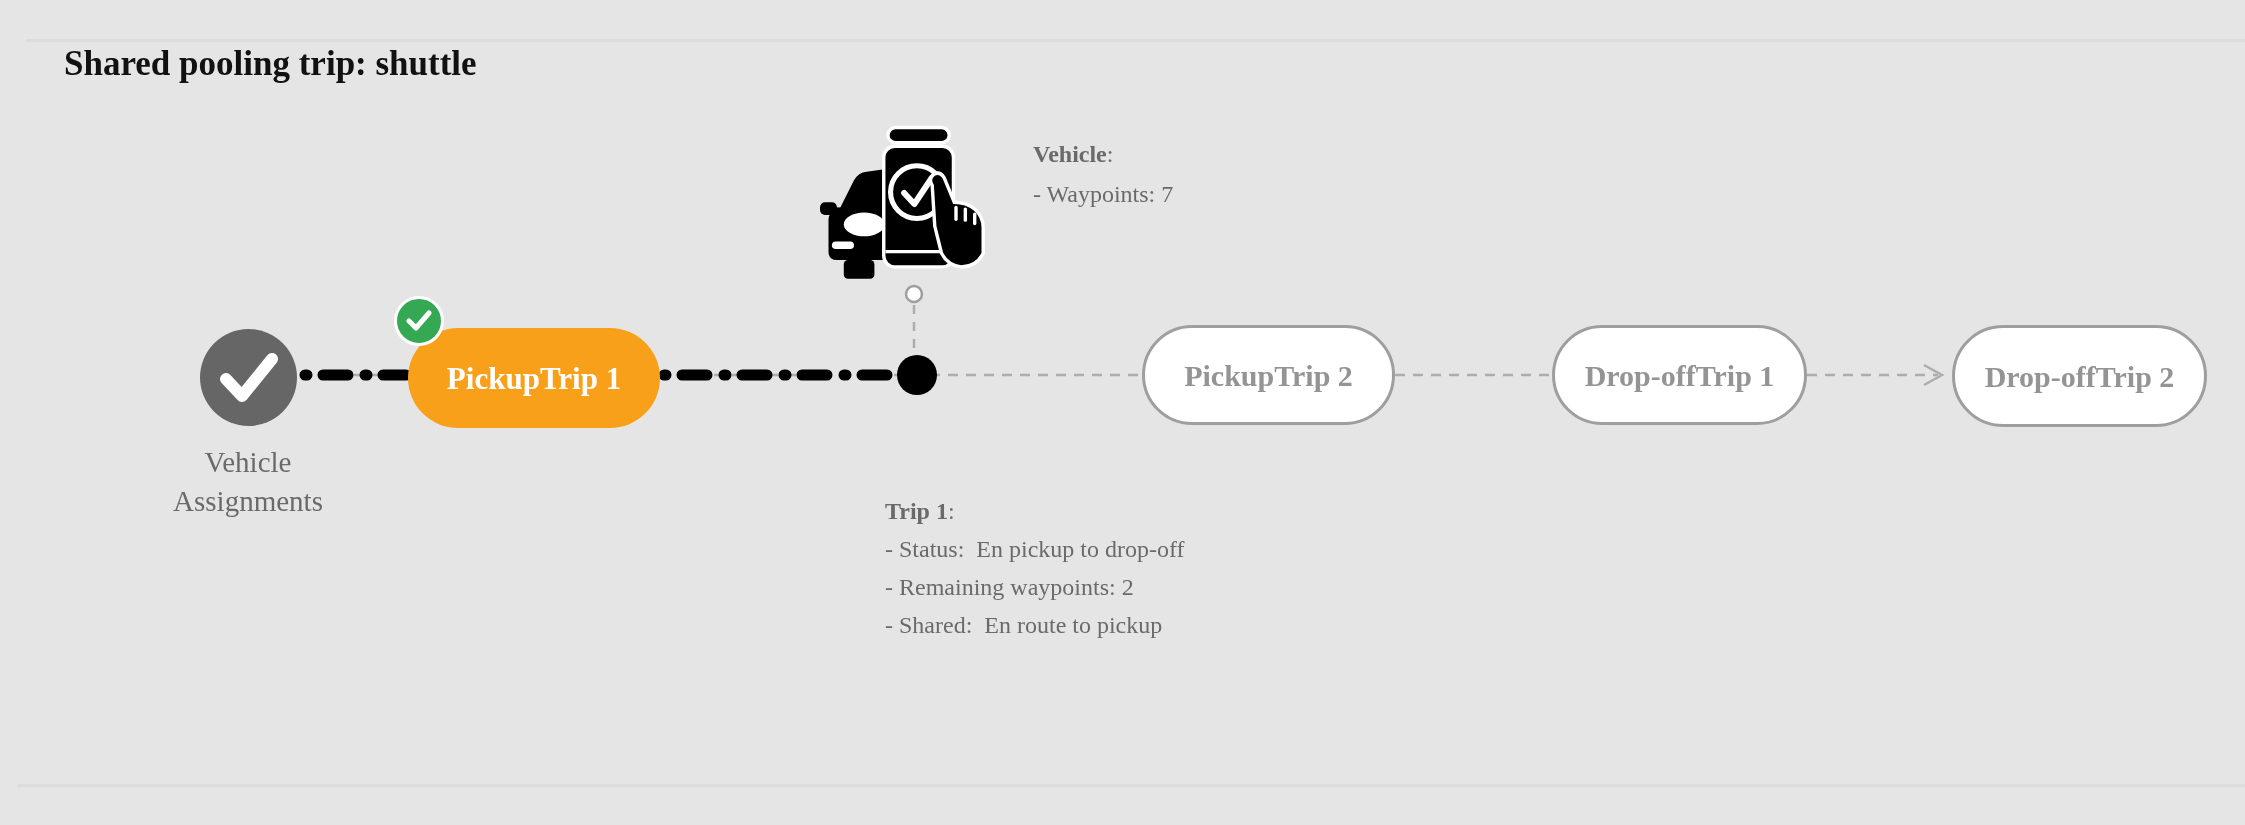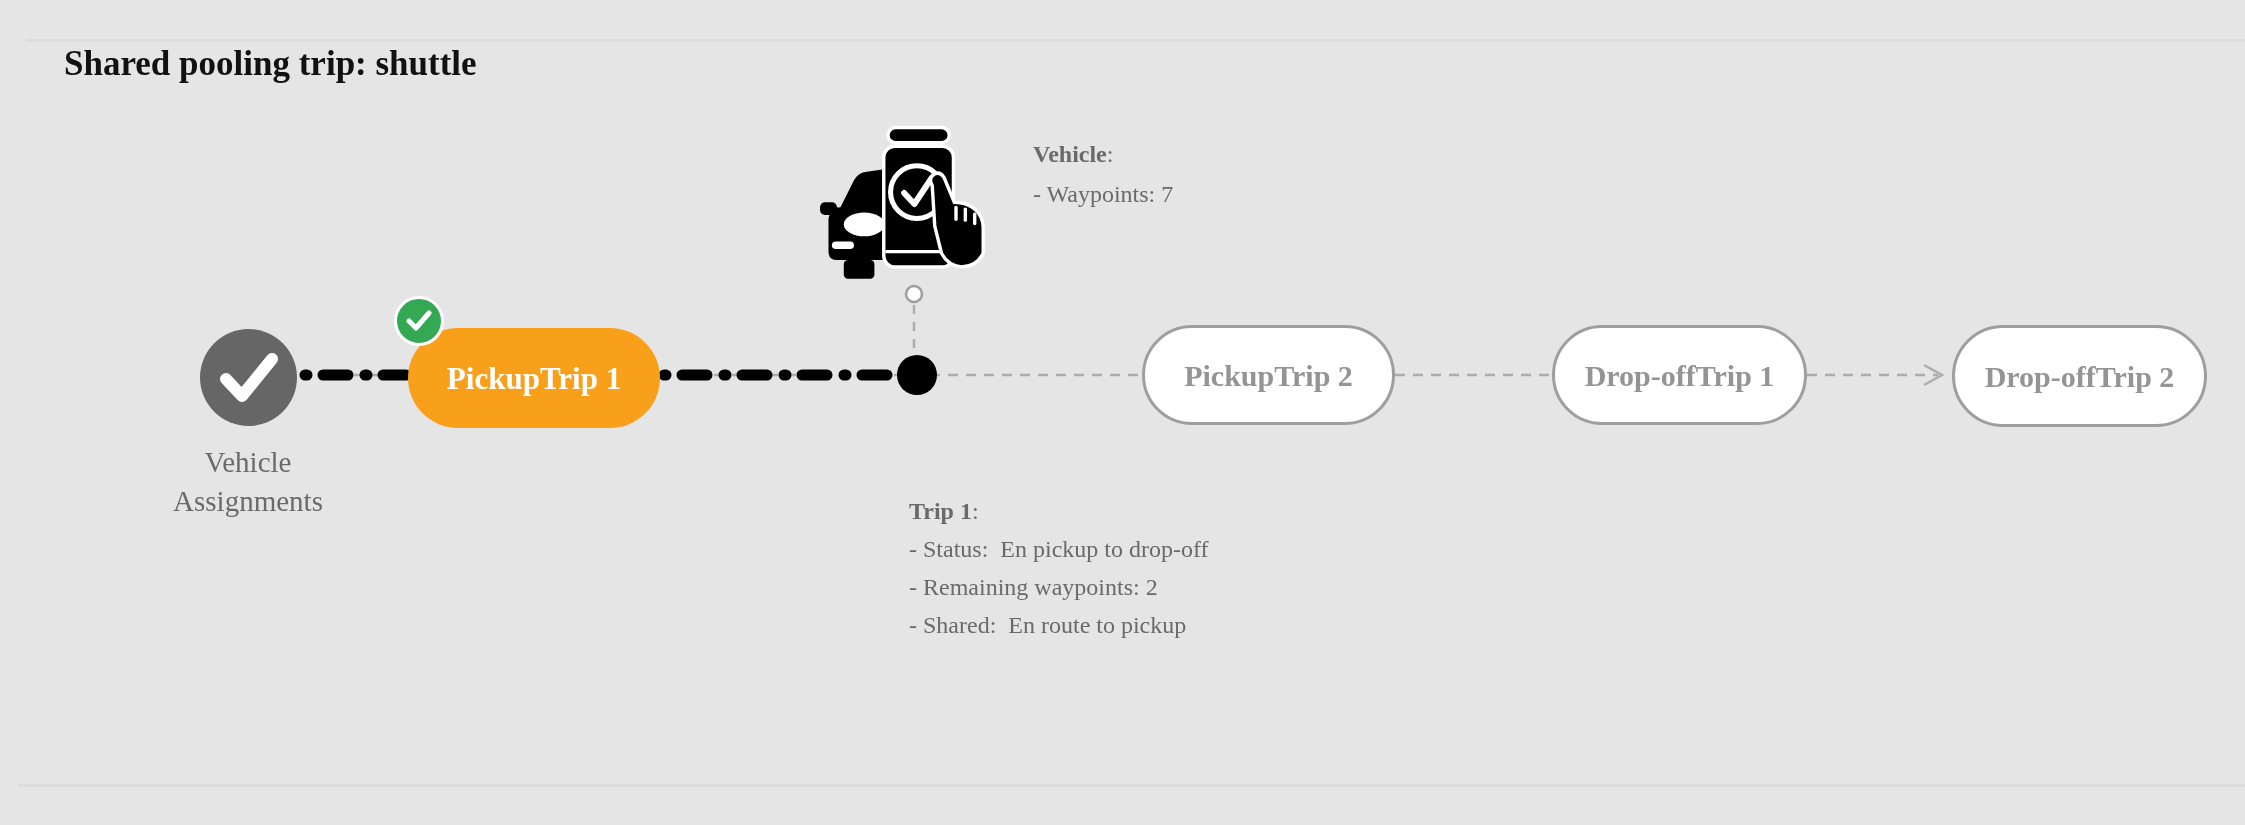--- a/index.html
+++ b/index.html
@@ -23,21 +23,21 @@
   .pill-d1{left:1552px;top:325px;width:255px;height:100px;}
   .pill-d2{left:1952px;top:325px;width:255px;height:102px;}
   .badge{position:absolute;left:394px;top:296px;width:44px;height:44px;border-radius:50%;
     background:var(--success-green);border:3px solid #fff;display:flex;align-items:center;justify-content:center;}
   .node-label{position:absolute;left:108px;top:443px;width:280px;text-align:center;
     color:var(--text-gray);font-size:29px;line-height:39px;}
   .info{position:absolute;color:var(--text-gray);font-size:24px;}
   .info .hd{font-weight:bold;}
   .info-line{white-space:pre;}
   .vehicle-info{left:1033px;top:134px;line-height:40px;}
-  .trip-info{left:885px;top:492px;line-height:38px;margin-left:24px;}
+  .trip-info{left:885px;top:492px;line-height:38px;}
   .vehicle-icon{position:absolute;left:820px;top:124px;}
 </style>
 </head>
 <body>
 
 <div id="stage" style="--accent-orange: #F9A01B; --success-green: #34A853; --node-gray: #666666; --outline-gray: #9E9E9E; --text-gray: #6a6a6a; --dash-gray: #adadad; --divider-gray: #dcdcdc;">
 
   <div class="divider top"></div>
   <div class="divider bottom"></div>
 

